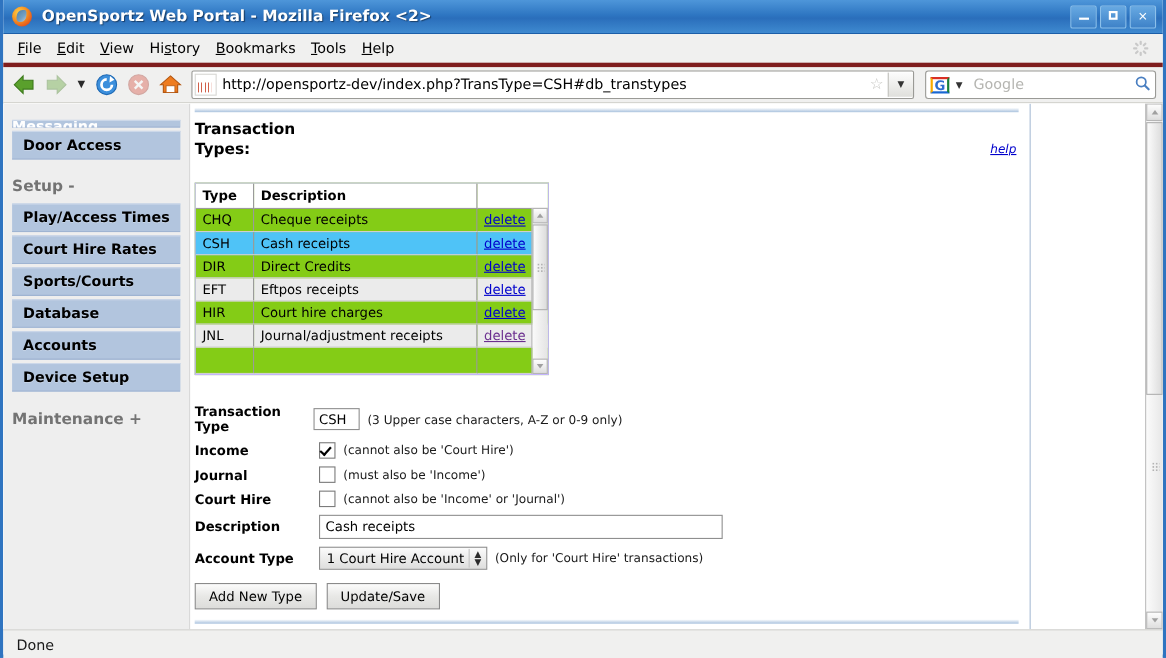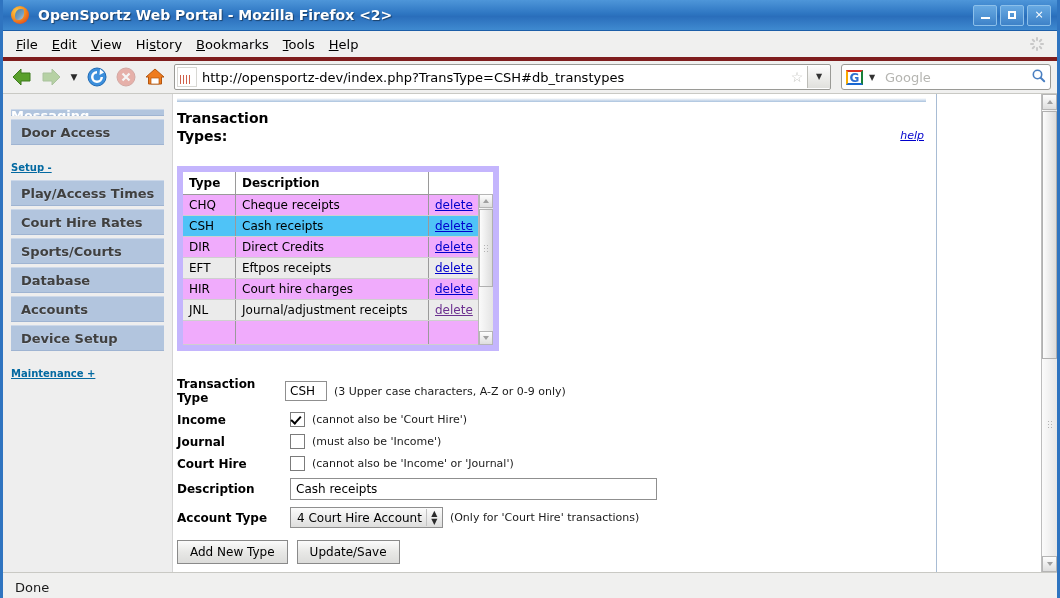--- a/index.html
+++ b/index.html
@@ -192,40 +192,39 @@
   .sidebar {
     position: absolute; left: 0; top: 0;
     width: 170px; height: 478px;
     background: #eeeeee;
     border-right: 1px solid #d4d4d4;
     box-sizing: border-box;
     padding: 15px 8px;
   }
   .nav-btn {
     background: #b2c5de;
-    color: #404040;
+    color: #000000;
     font-size: 13px;
     font-weight: bold;
     padding: 5px 0 5px 10px;
     margin-bottom: 3px;
     border-top: 1px solid #ccd8e9;
     box-shadow: inset 0 -1px 0 #9fb4d2;
     cursor: pointer;
     white-space: nowrap;
     text-shadow: 0 1px 0 rgba(255,255,255,.25);
   }
   .nav-btn.clipped {
     height: 6px; padding: 0; margin-bottom: 3px; overflow: hidden;
     color: #ffffff; font-size: 13px; font-weight: bold; line-height: 12px;
   }
   .nav-section-link {
     display: inline-block;
-    color: #0369a1;
-    font-size: 10px; font-weight: bold;
-    text-decoration: underline;
+    color: #737373;
+    font-size: 14px; font-weight: bold;
     margin: 14px 0 7px 0;
     cursor: pointer;
   }
 
   
   .content {
     position: absolute; left: 170px; top: 0;
     width: 764px;
     min-height: 462px;
     background: #ffffff;
@@ -249,22 +248,22 @@
     position: absolute; right: 2px; top: 20px;
     font-size: 11px; font-style: italic;
     color: #0000cc; text-decoration: underline;
     cursor: pointer;
   }
 
   
   .table-wrap {
     margin: 21px 0 0 0;
     width: 322px;
-    border: 6px solid #c4b5fd;
-    background: #f0abfc;
+    border: 1px solid #c4b5fd;
+    background: #84cc16;
     position: relative;
     box-sizing: border-box;
   }
   table.tt { border-collapse: collapse; width: 100%; }
   table.tt th {
     font-size: 12px; font-weight: bold; color: #000;
     text-align: left;
     padding: 4px 6px;
     background: #ffffff;
     border-right: 1px solid #9a9a9a;
@@ -616,21 +615,21 @@
           </div>
 
           <div class="frow">
             <div class="flabel">Description</div>
             <div class="ti-desc">Cash receipts</div>
           </div>
 
           <div class="frow">
             <div class="flabel">Account Type</div>
             <div class="sel-acct">
-              <div class="sel-txt">4   Court Hire Account</div>
+              <div class="sel-txt">1   Court Hire Account</div>
               <div class="spin">▲<br>▼</div>
             </div>
             <div class="hint">(Only for 'Court Hire' transactions)</div>
           </div>
 
           <div class="btn-row">
             <div class="btn">Add New Type</div>
             <div class="btn">Update/Save</div>
           </div>
 

